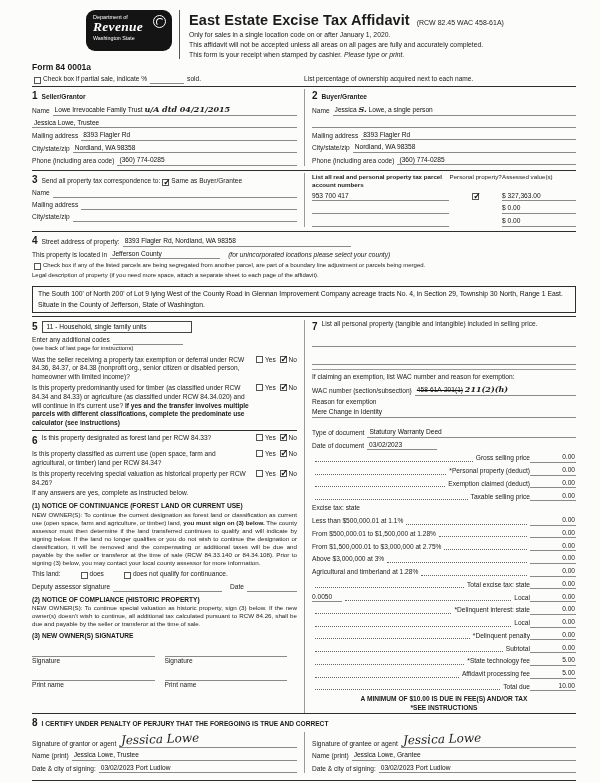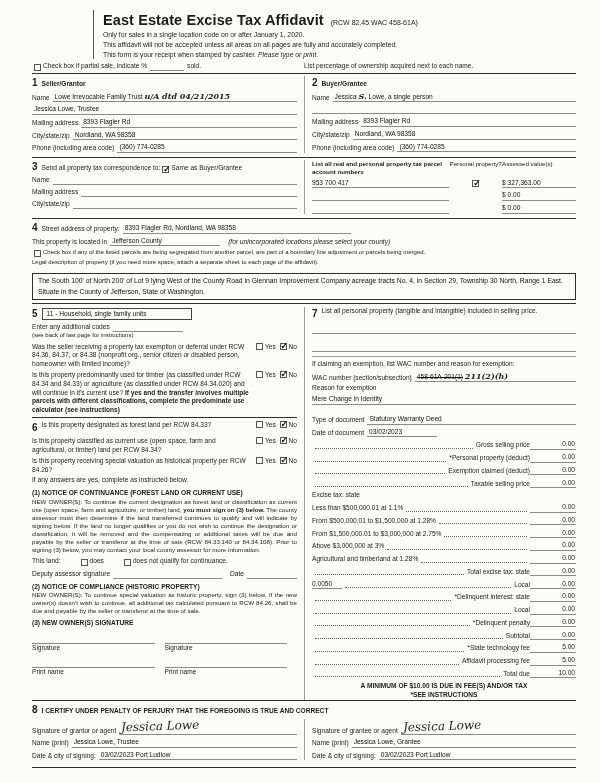--- a/index.html
+++ b/index.html
@@ -68,31 +68,38 @@
 .sigline{border-bottom:0.8px solid #8a8a8a;min-height:10px}
 
 .perjury{font-size:6px;text-align:justify;margin-top:3px;border-top:1px solid #2e2e2e;padding-top:3px}
 </style>
 </head>
 <body>
 
 <div class="page">
 
   <div class="hdr">
+    <div class="logo">
+      <div class="lt">Department of</div>
+      <div class="lm">Revenue</div>
+      <div class="lb">Washington State</div>
+      <span class="emblem"></span>
+    </div>
     <div class="hdr-right">
       <div>
         <span class="title">East Estate Excise Tax Affidavit</span>
         <span class="rcw">(RCW 82.45 WAC 458-61A)</span>
       </div>
       <div class="note">Only for sales in a single location code on or after January 1, 2020.</div>
       <div class="note">This affidavit will not be accepted unless all areas on all pages are fully and accurately completed.</div>
       <div class="note"><span>This form is your receipt when stamped by cashier.</span> <i>Please type or print.</i></div>
     </div>
   </div>
 
+  <div class="b" style="font-size:8.5px">Form 84 0001a</div>
   <div class="row mt2">
     <span class="cb"></span>
     <span>Check box if partial sale, indicate %</span>
     <span class="fillshort"></span>
     <span>sold.</span>
     <span style="width:50%;margin-left:auto">List percentage of ownership acquired next to each name.</span>
   </div>
 
   <div class="cols sect mt2">
     <div class="cl">

